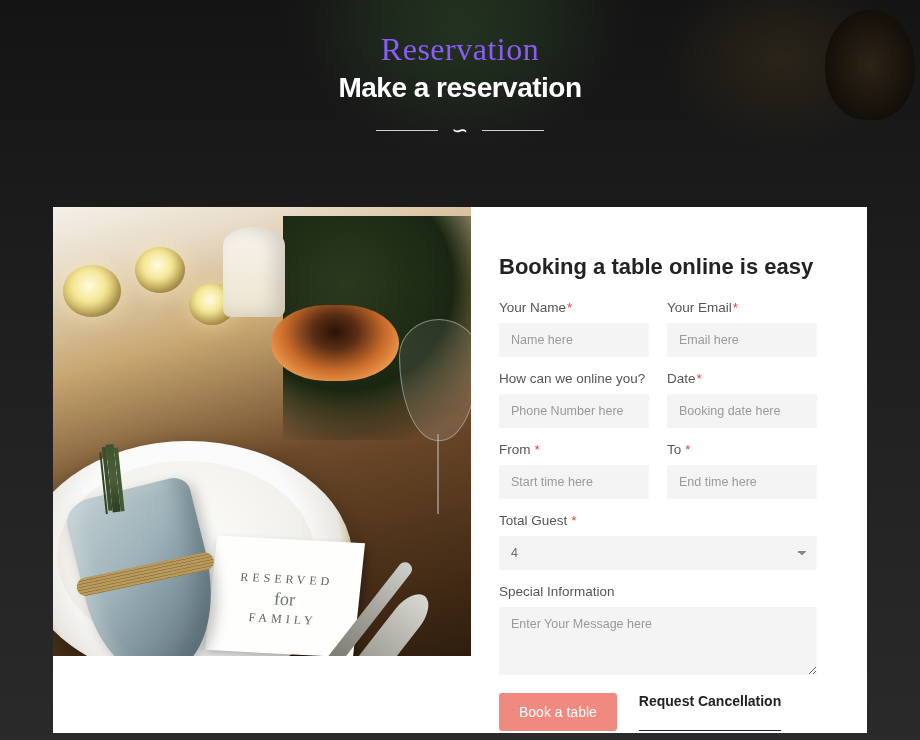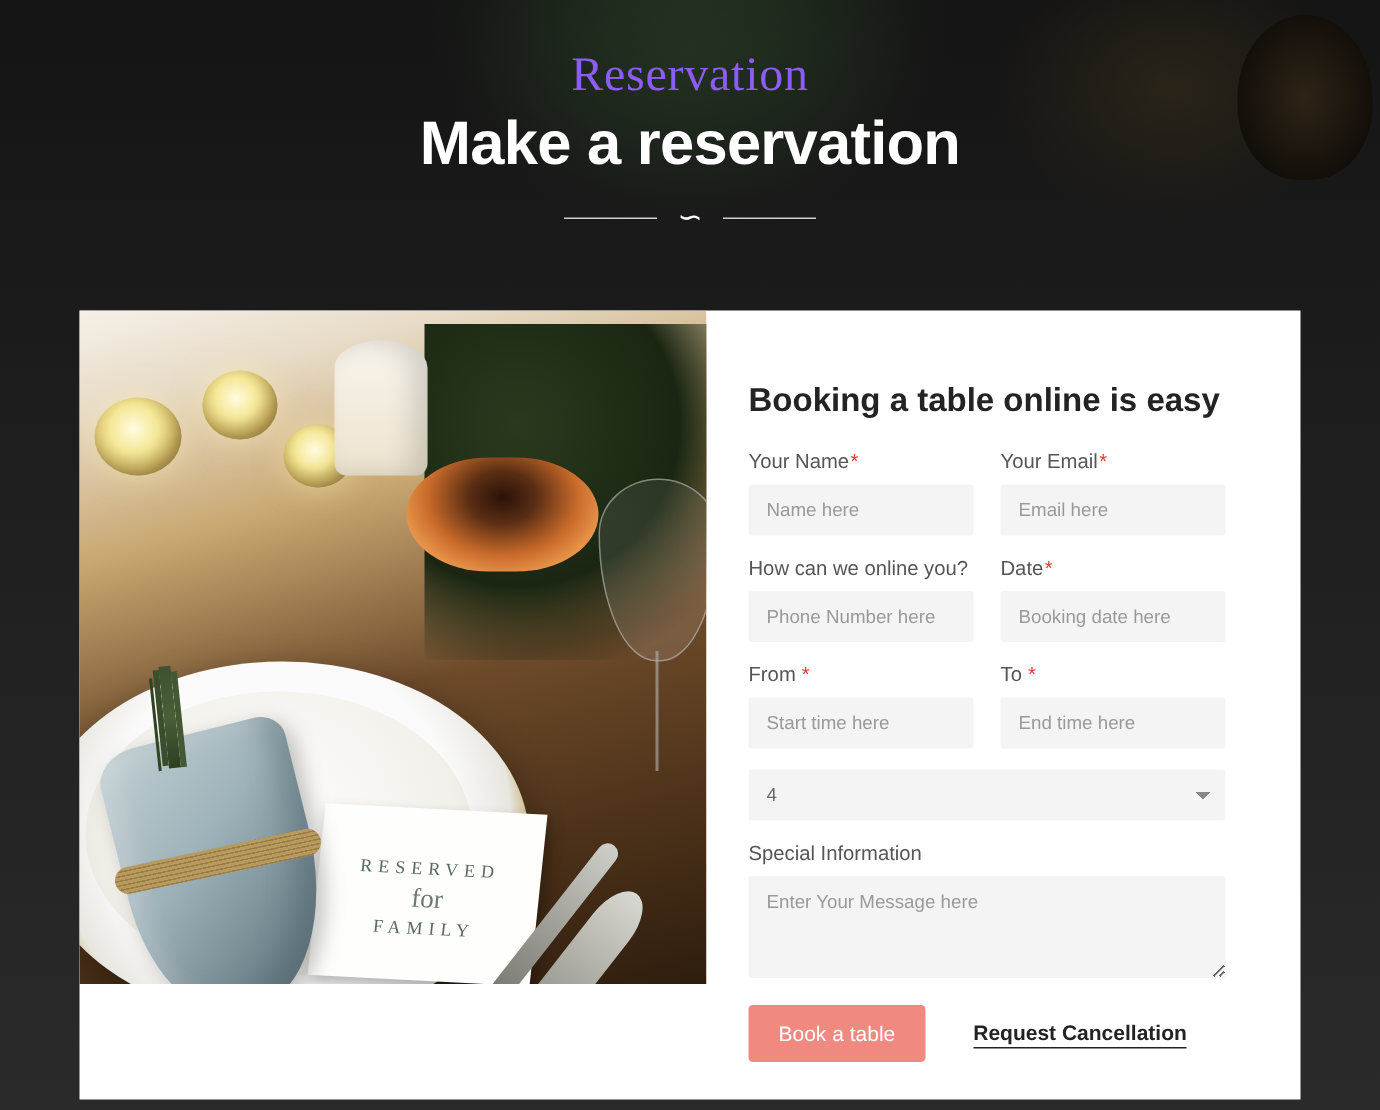--- a/index.html
+++ b/index.html
@@ -39,21 +39,21 @@
   }
   .script-label {
     font-family: "Brush Script MT", cursive;
     color: #8b5cf6;
     font-size: 32px;
     font-weight: 500;
     letter-spacing: 0.5px;
   }
   .main-title {
     color: #fff;
-    font-size: 41px;
+    font-size: 28px;
     font-weight: 700;
     margin-top: 4px;
     letter-spacing: -0.5px;
   }
   .divider {
     display: flex;
     align-items: center;
     justify-content: center;
     gap: 14px;
     margin-top: 16px;
@@ -274,22 +274,21 @@
     background-size: 5px 5px, 5px 5px;
     background-repeat: no-repeat;
     color: #6a6a6a;
   }
   textarea {
     height: 68px;
     resize: vertical;
   }
   .actions {
     display: flex;
-    align-items: center;
-    gap: 32px;
+    gap: 22px;
     margin-top: 18px;
   }
   .btn-primary {
     background: #f08980;
     color: #fff;
     border: none;
     padding: 11px 20px;
     font-size: 14px;
     font-weight: 500;
     border-radius: 3px;
@@ -371,20 +370,21 @@
         <input type="text" placeholder="Start time here" style="">
       </div>
       <div class="form-field">
         <label class="field-label"><span>To</span><span class="req sp">*</span></label>
         <input type="text" placeholder="End time here" style="">
       </div>
     </div>
 
     <div class="form-row">
       <div class="form-field full">
+        <label class="field-label"><span>Total Guest</span><span class="req sp">*</span></label>
         <select>
           <option>4</option>
         </select>
       </div>
     </div>
 
     <div class="form-row">
       <div class="form-field full">
         <label class="field-label"><span>Special Information</span></label>
         <textarea placeholder="Enter Your Message here" style=""></textarea>

